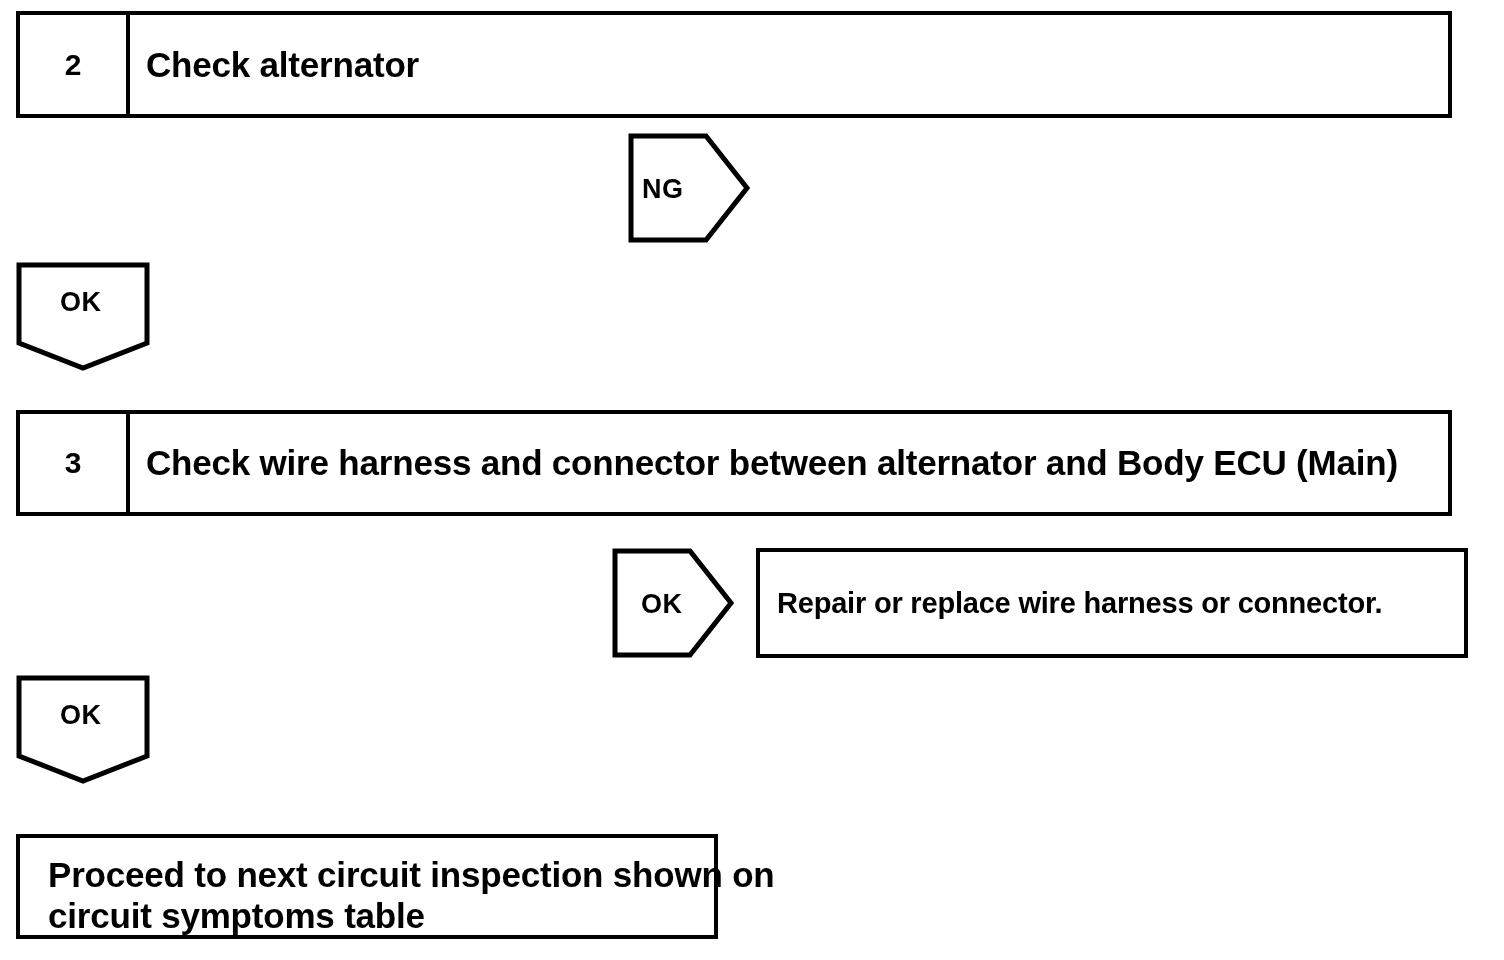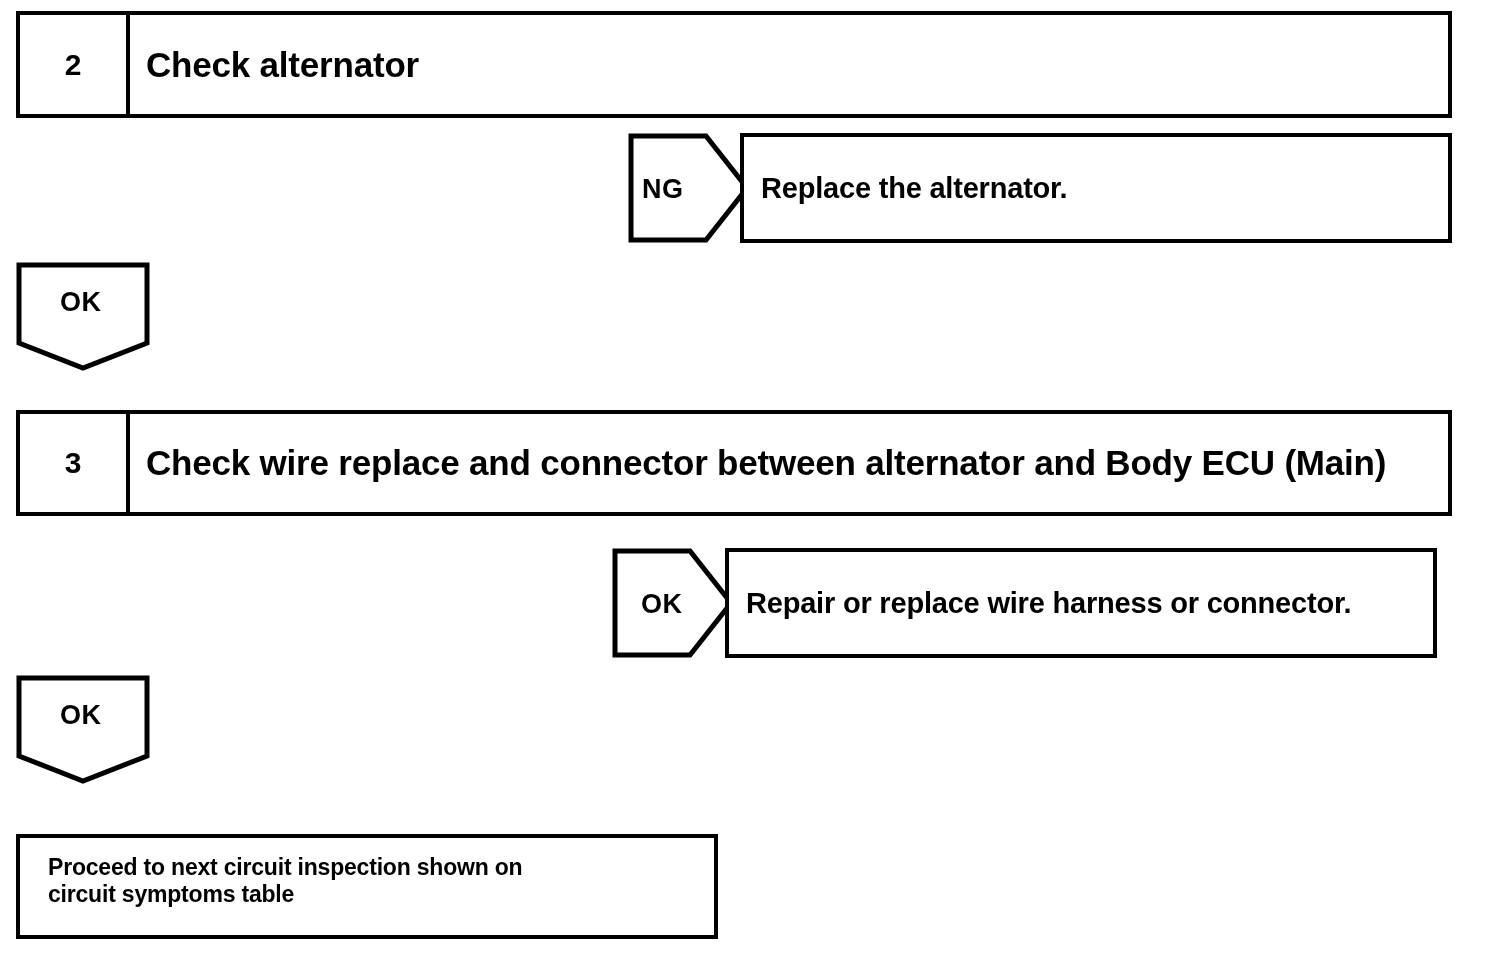--- a/index.html
+++ b/index.html
@@ -67,21 +67,21 @@
     white-space: nowrap;
   }
 
   
   .terminal-box {
     position: absolute;
     border: 4px solid #000;
     background: #fff;
     box-sizing: border-box;
     padding: 16px 10px 0 28px;
-    font-size: 23px;
+    font-size: 35px;
     font-weight: bold;
     line-height: 1.18;
     letter-spacing: -0.2px;
   }
   .terminal-box .tline { display: block; white-space: nowrap; }
 
   
   .judge {
     position: absolute;
   }
@@ -104,44 +104,41 @@
     <div class="step-title">Check alternator</div>
   </div>
 
   <div class="judge" style="left:612px; top:133px; width:122px; height:104px;padding-left:16px;">
     <svg width="122" height="110" viewBox="0 0 122 110">
       <polygon points="3,3 78,3 119,55 78,107 3,107" fill="#ffffff" stroke="#000000" stroke-width="5" stroke-linejoin="miter"></polygon>
     </svg>
     <span class="judge-label" style="left:30px; top:41px;">NG</span>
   </div>
 
-  <div class="result-box" style="left:740px; top:133px; width:712px; height:110px;">
-    <span>Replace the alternator.</span>
-  </div>
 
   <div class="judge" style="left:16px; top:262px; width:134px; height:110px;">
     <svg width="134" height="110" viewBox="0 0 134 110">
       <polygon points="3,3 131,3 131,81 67,106 3,81" fill="#ffffff" stroke="#000000" stroke-width="5" stroke-linejoin="miter"></polygon>
     </svg>
     <span class="judge-label" style="left:44px; top:25px;">OK</span>
   </div>
 
   <div class="step-row" style="left:16px; top:410px; width:1436px; height:106px;">
     <div class="step-num">3</div>
-    <div class="step-title">Check wire replace and connector between alternator and Body ECU (Main)</div>
+    <div class="step-title">Check wire harness and connector between alternator and Body ECU (Main)</div>
   </div>
 
   <div class="judge" style="left:612px; top:548px; width:122px; height:110px;">
     <svg width="122" height="110" viewBox="0 0 122 110">
       <polygon points="3,3 78,3 119,55 78,107 3,107" fill="#ffffff" stroke="#000000" stroke-width="5" stroke-linejoin="miter"></polygon>
     </svg>
     <span class="judge-label" style="left:29px; top:41px;">OK</span>
   </div>
 
-  <div class="result-box" style="left:725px; top:548px; width:712px; height:110px;">
+  <div class="result-box" style="left:756px; top:548px; width:712px; height:110px;">
     <span>Repair or replace wire harness or connector.</span>
   </div>
 
   <div class="judge" style="left:16px; top:675px; width:134px; height:110px;">
     <svg width="134" height="110" viewBox="0 0 134 110">
       <polygon points="3,3 131,3 131,81 67,106 3,81" fill="#ffffff" stroke="#000000" stroke-width="5" stroke-linejoin="miter"></polygon>
     </svg>
     <span class="judge-label" style="left:44px; top:25px;">OK</span>
   </div>
 

